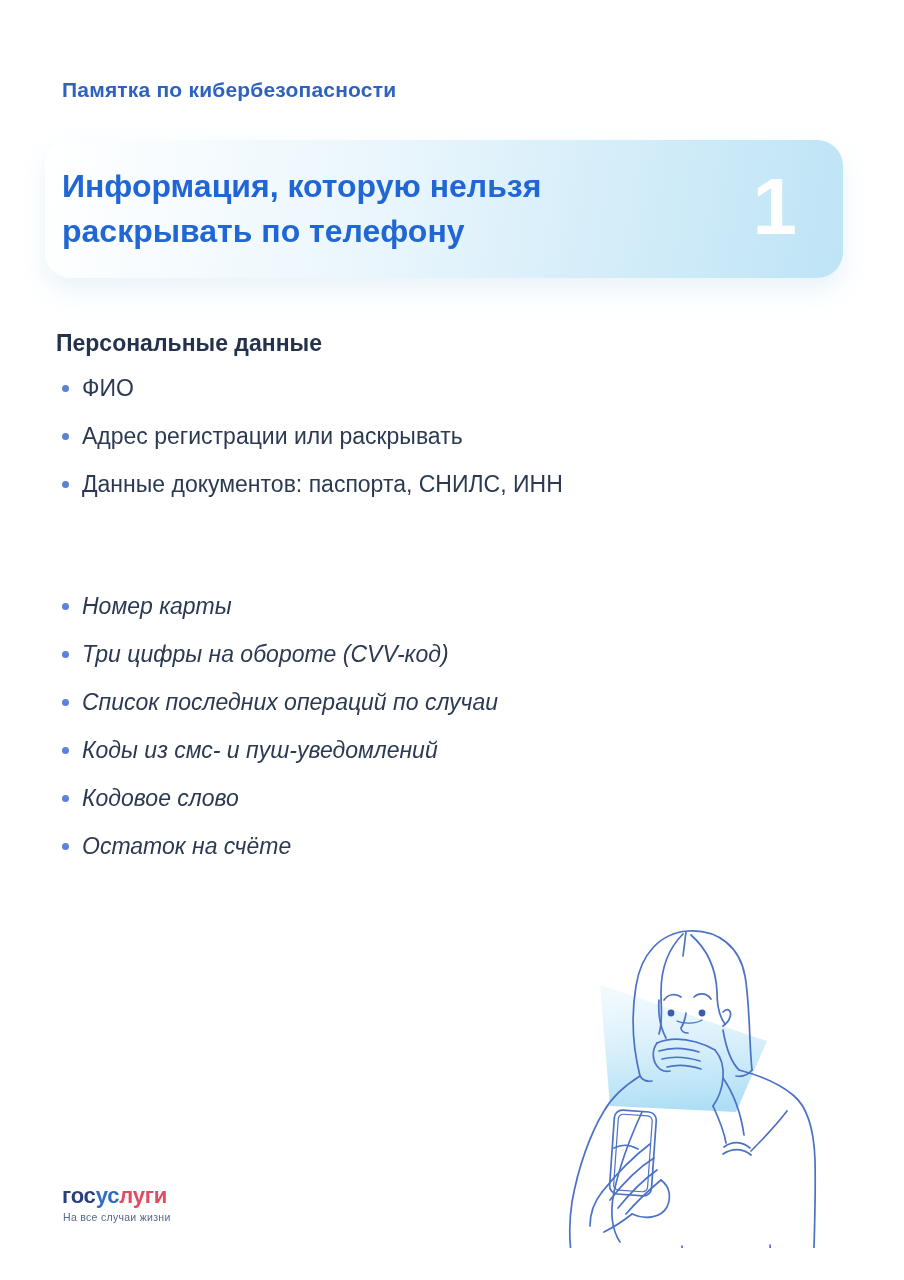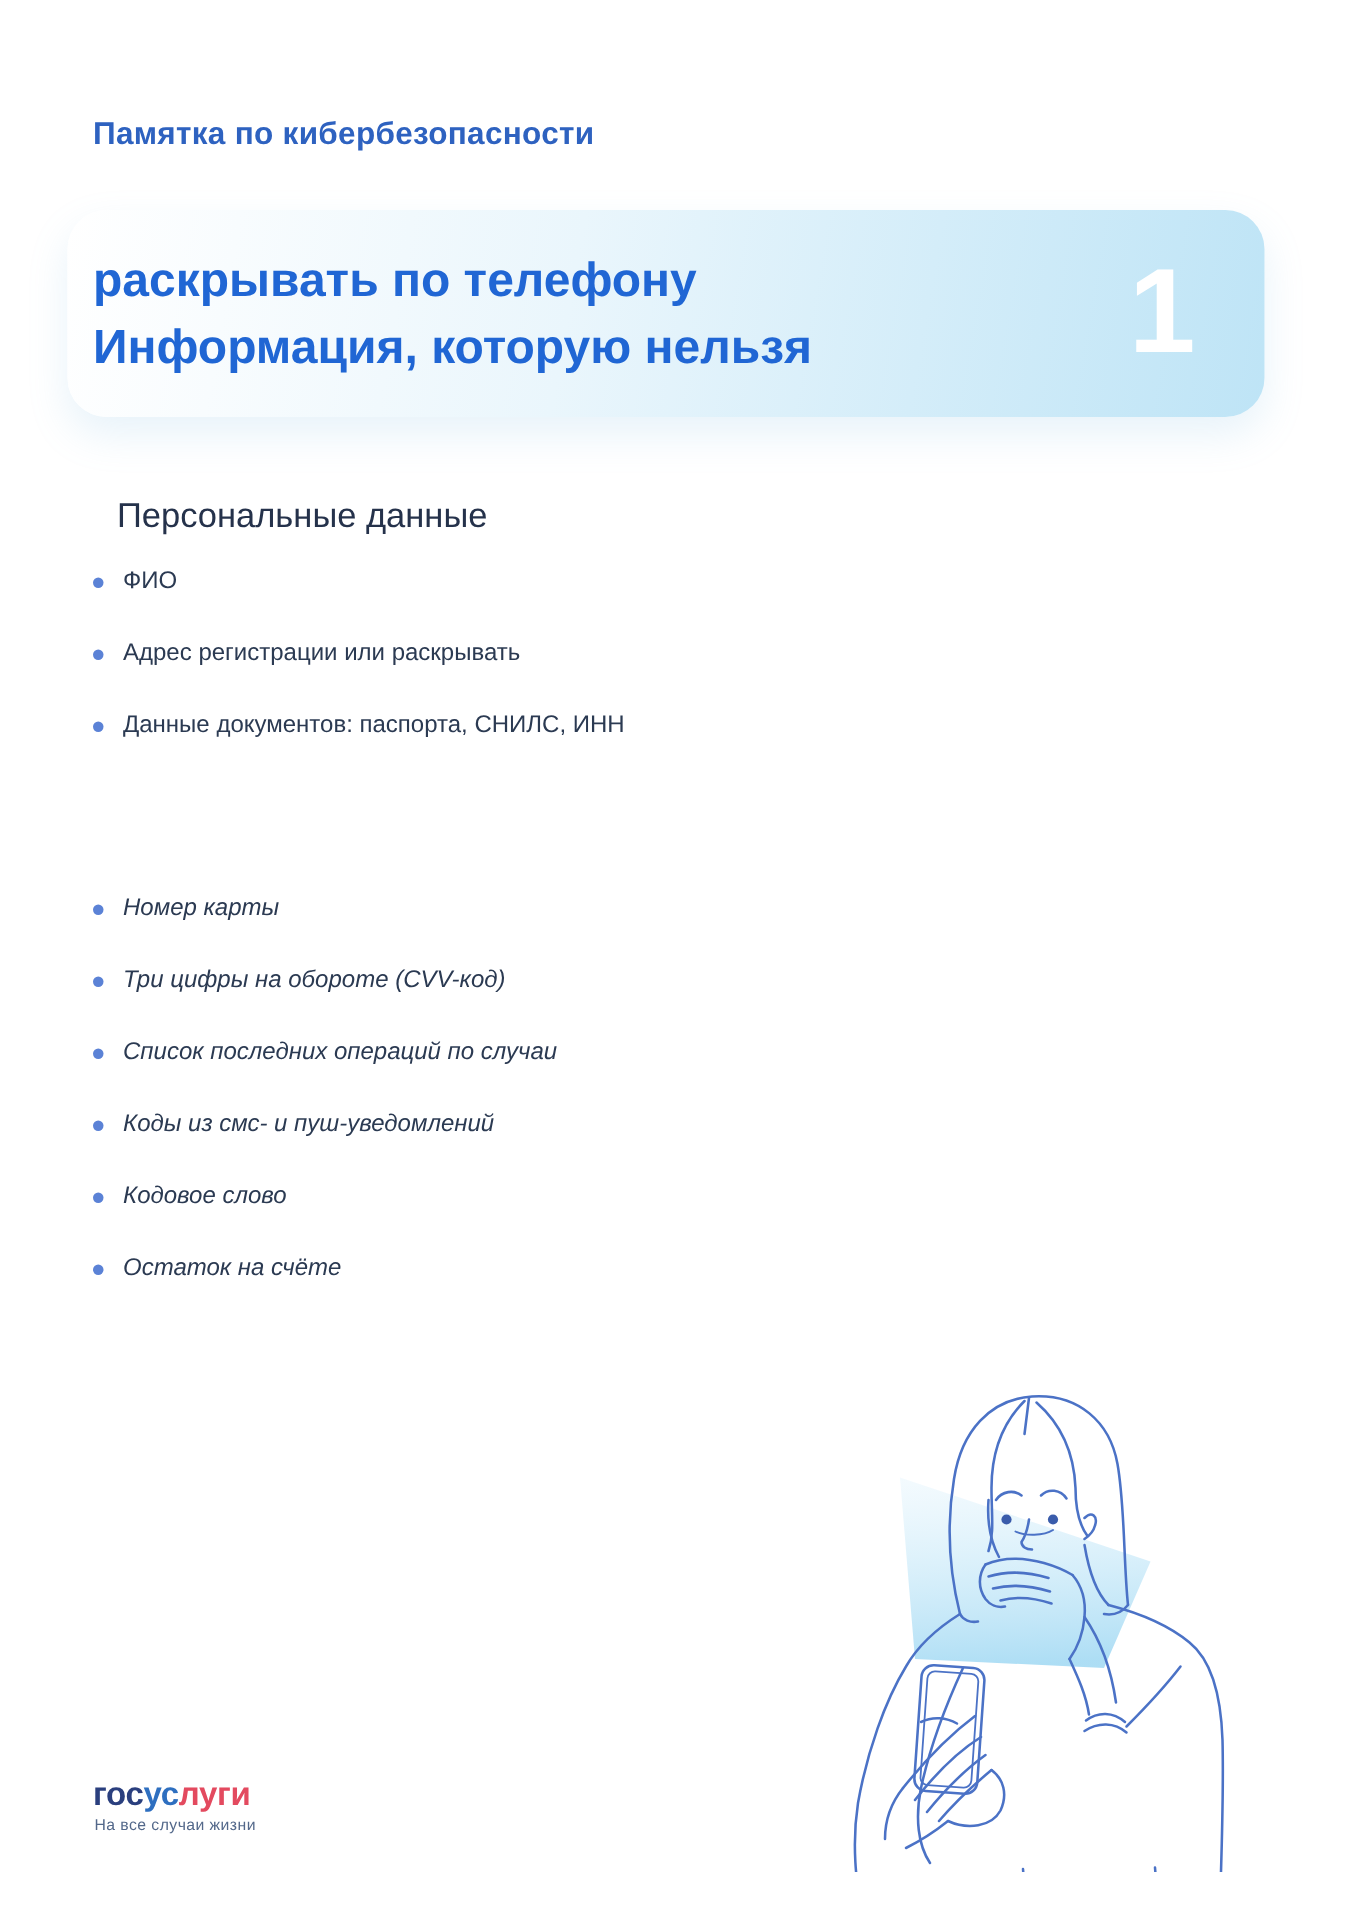--- a/index.html
+++ b/index.html
@@ -29,35 +29,35 @@
     font-size:32px; line-height:45px; font-weight:700;
     color:#2066d4; white-space:nowrap;
   }
   .hero-number {
     position:absolute; right:46px; top:50%;
     transform:translateY(-52%);
     font-size:80px; font-weight:700; color:#ffffff;
     line-height:1;
   }
   .section-heading {
-    position:absolute; left:78px;
-    font-size:23px; font-weight:400; color:#25324b;
+    position:absolute; left:56px;
+    font-size:23px; font-weight:700; color:#25324b;
     white-space:nowrap;
   }
   .heading-personal { top:330px; }
   .heading-bank { top:546px; }
   .bullet-list {
     position:absolute; left:62px;
     list-style:none;
   }
   .list-personal { top:376px; }
   .list-bank { top:594px;font-style:italic; }
   .bullet-list li {
     display:flex; align-items:center;
-    font-size:16px; line-height:24px; color:#2b3a52;
+    font-size:23px; line-height:24px; color:#2b3a52;
     margin-bottom:24px; white-space:nowrap;
   }
   .dot {
     display:inline-block; flex:none;
     width:7px; height:7px; border-radius:50%;
     background:#5b82d6; margin-right:13px;
   }
   .illustration {
     position:absolute; left:530px; top:900px;
     width:374px; height:380px;
@@ -79,22 +79,22 @@
 </style>
 </head>
 <body>
 
 <div class="page">
 
   <div class="kicker">Памятка по кибербезопасности</div>
 
   <div class="hero-card">
     <div class="hero-title">
+      <div>Информация, которую нельзя</div>
       <div>раскрывать по телефону</div>
-      <div>Информация, которую нельзя</div>
     </div>
     <div class="hero-number">1</div>
   </div>
 
   <div class="section-heading heading-personal">Персональные данные</div>
 
   <ul class="bullet-list list-personal">
     <li>
       <span class="dot"></span>
       <span>ФИО</span>

